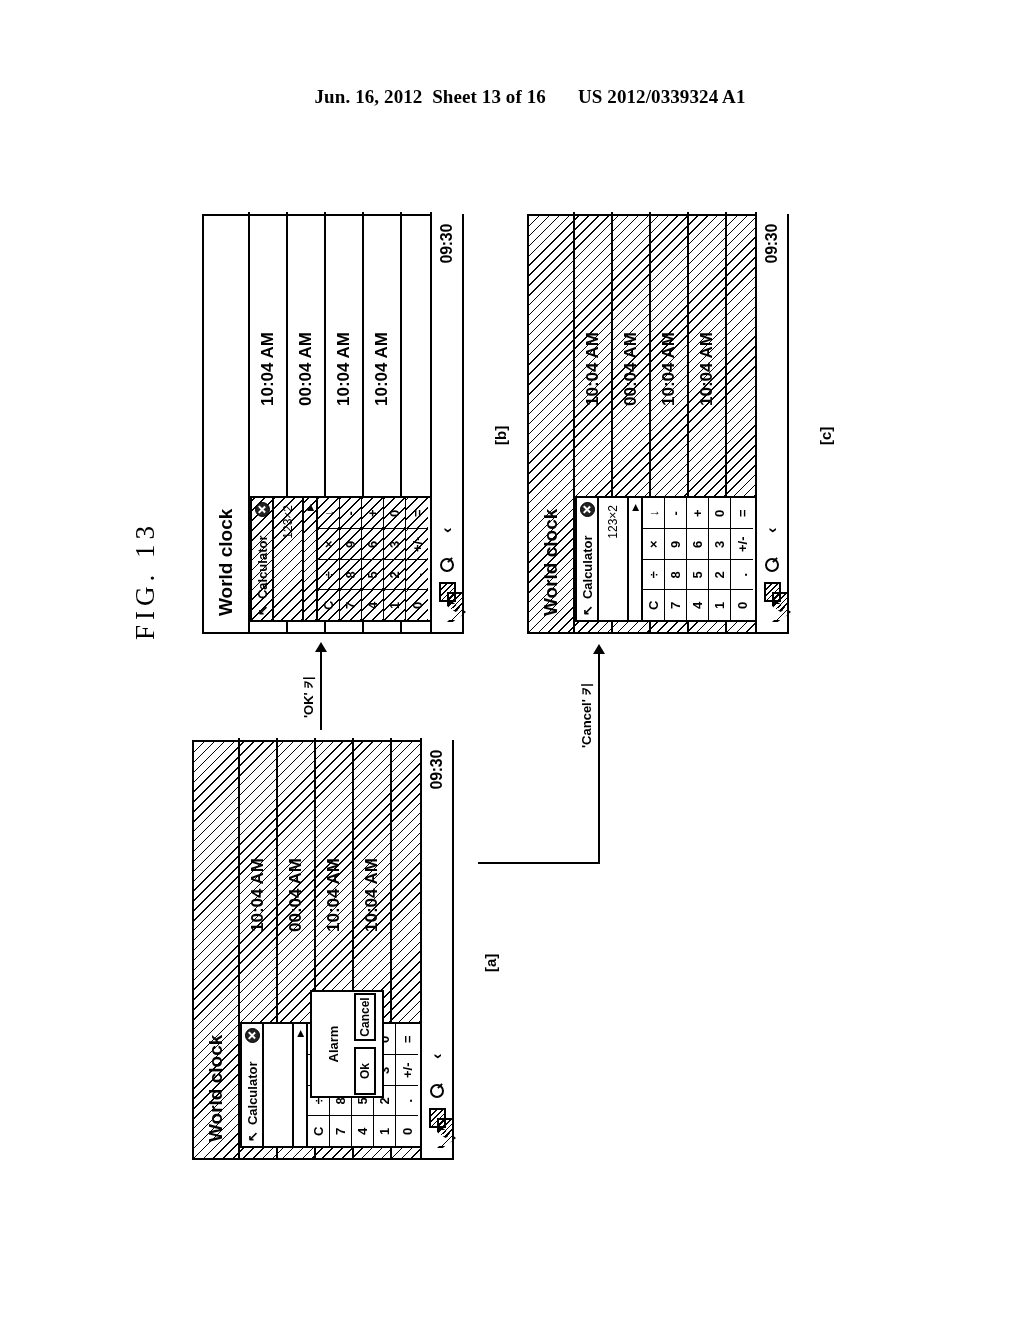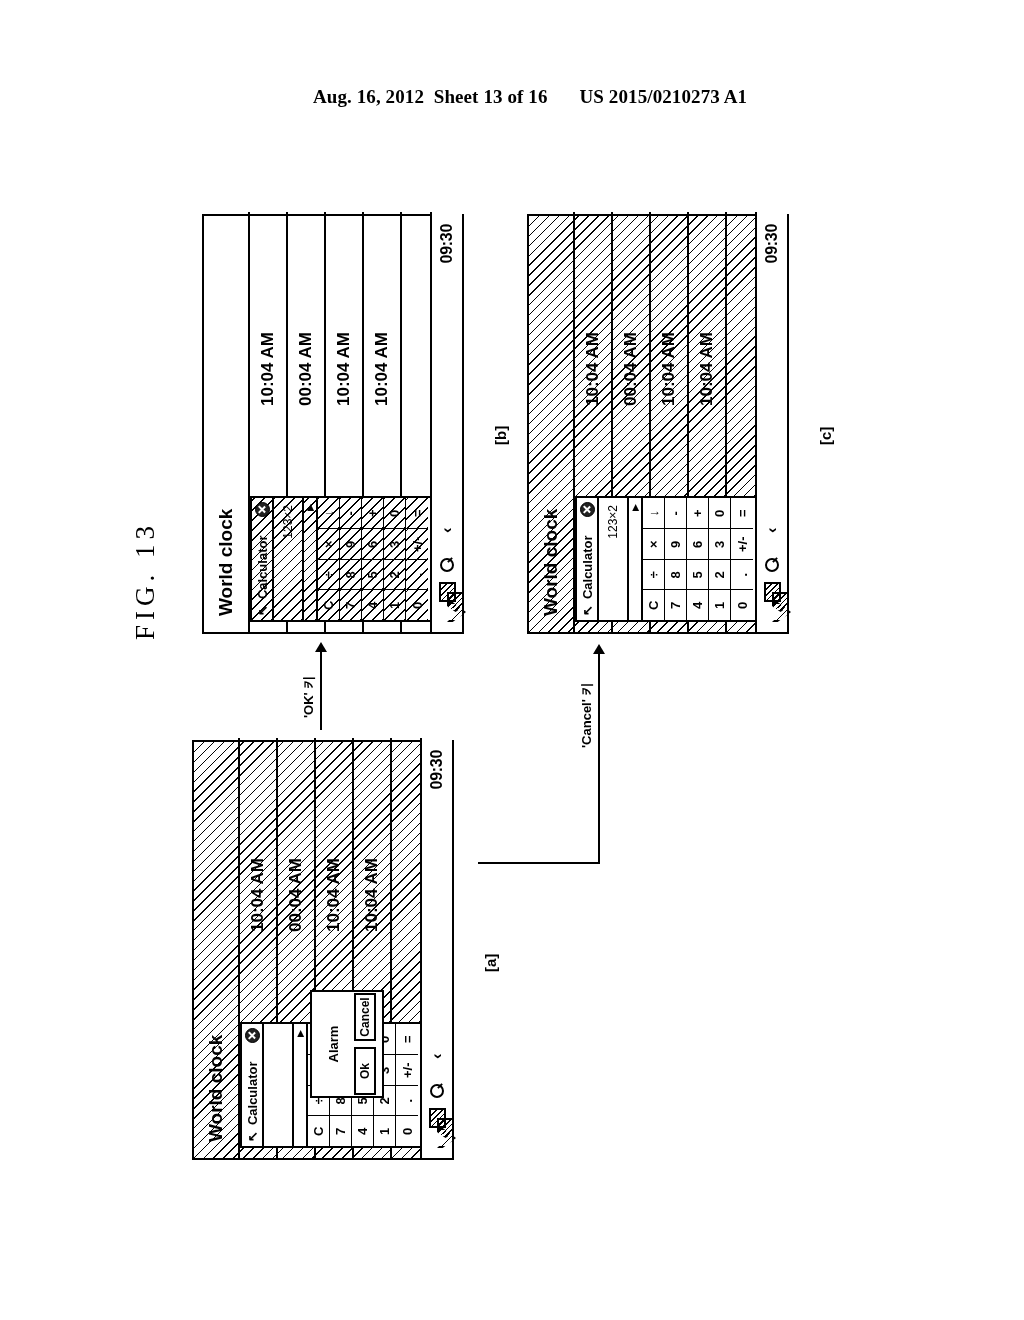--- a/index.html
+++ b/index.html
@@ -218,25 +218,25 @@
     transform-origin:left top;transform:rotate(-90deg);
     font-family:"Liberation Sans", sans-serif;
     font-weight:bold;font-size:13px;white-space:nowrap;
   }
 </style>
 </head>
 <body>
 
 <div class="pub-header">
   <span class="gap1"></span>
-  <span>Aug. 16, 2012</span>
+  <span>Jun. 16, 2012</span>
   <span>&nbsp;&nbsp;</span>
   <span>Sheet 13 of 16</span>
   <span class="gap2"></span>
-  <span>US 2015/0210273 A1</span>
+  <span>US 2012/0339324 A1</span>
 </div>
 
 <div class="fig-label">FIG. 13</div>
 
 <div class="stage">
 
   <div class="panel" style="left:202px; top:634px;">
     <div class="screen">
 
       <div class="wc-title">

